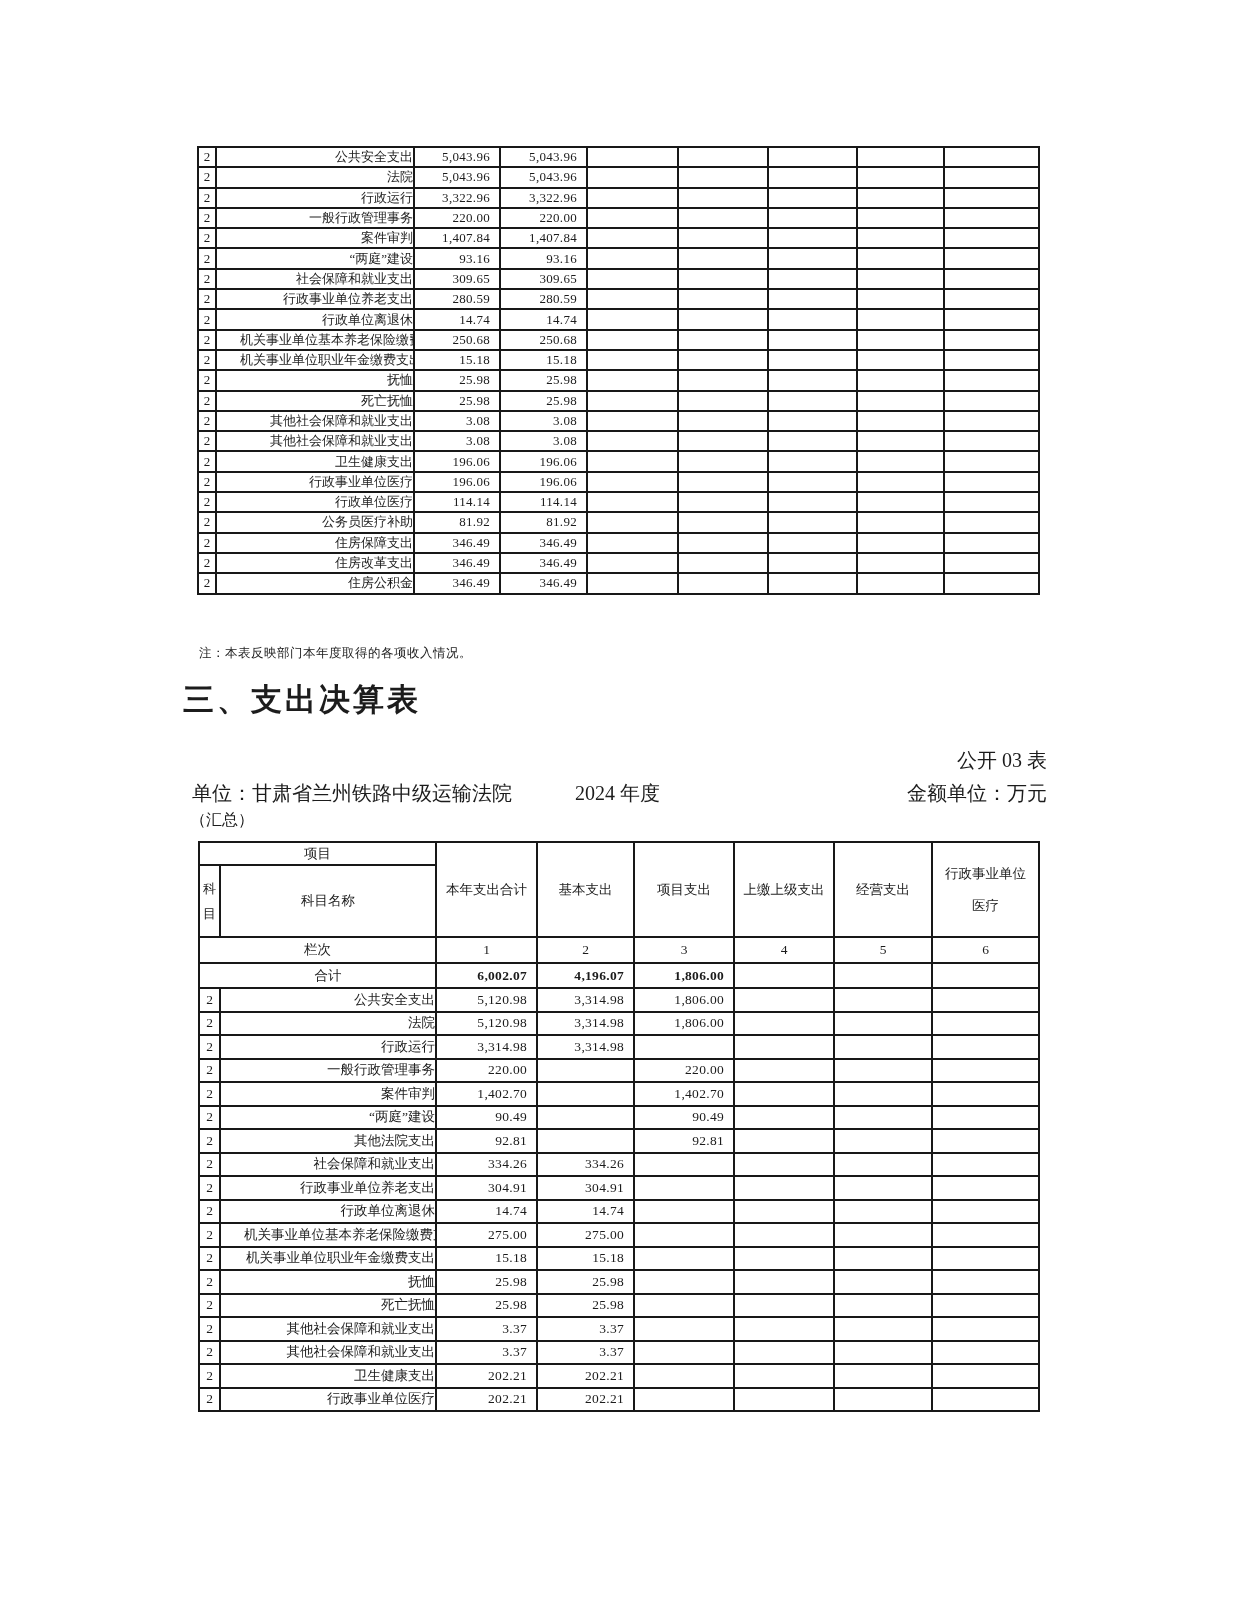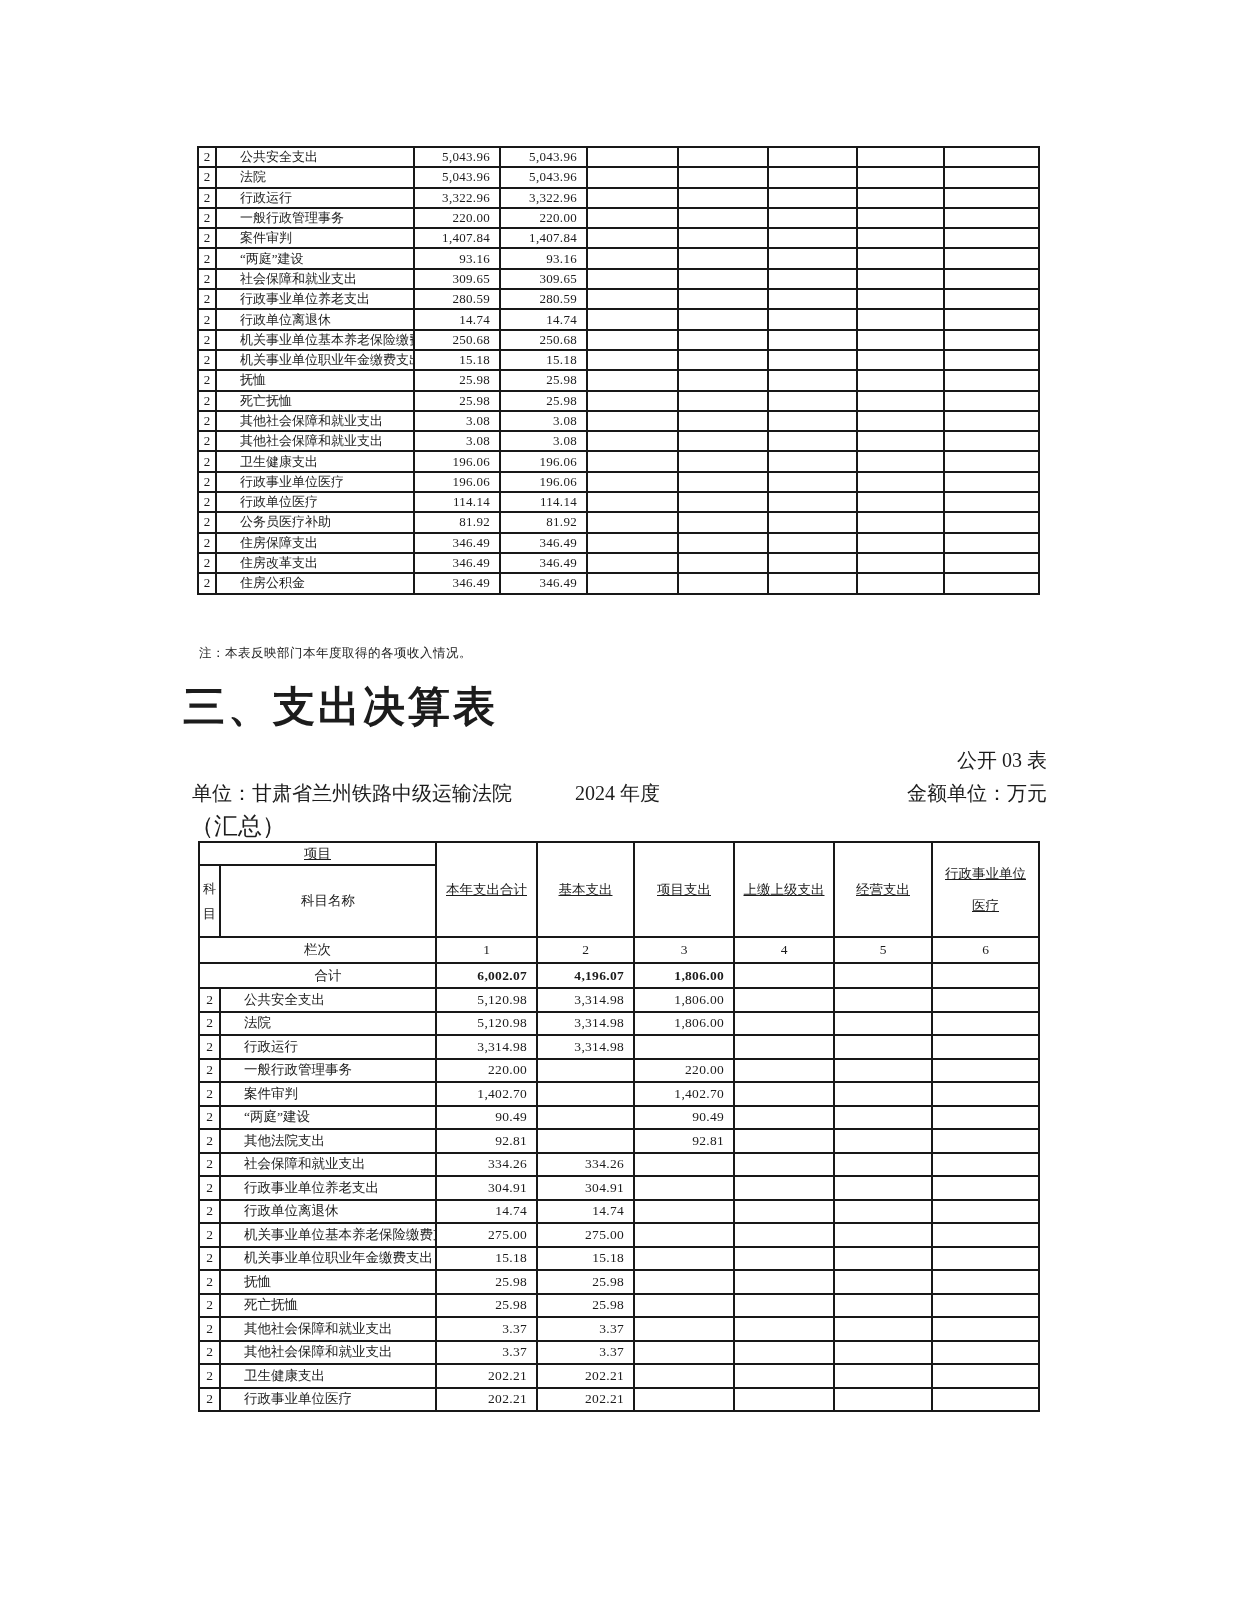--- a/index.html
+++ b/index.html
@@ -7,45 +7,45 @@
         font-family:"Liberation Serif","DejaVu Serif",serif;color:#1c1c1c;}
   table{border-collapse:collapse;table-layout:fixed;}
   td{border:2px solid #181818;overflow:hidden;white-space:nowrap;vertical-align:middle;padding:0;}
 
   
   #income-table{position:absolute;left:197px;top:146px;width:841px;border:2px solid #101010;}
   #income-table td{height:18.3px;font-size:13px;}
   
   #expense-table{position:absolute;left:198px;top:841px;width:840px;border:2px solid #101010;}
   #expense-table td{font-size:13.5px;}
-  #expense-table tr.h1 td{height:21px;text-decoration:underline;}
+  #expense-table tr.h1 td{height:21px;}
   #expense-table tr.h2 td{height:70px;}
   #expense-table tr.h3 td{height:24px;}
   #expense-table tr.total td{height:23px;padding-left:21px;}
   #expense-table tr.datarow td{height:21.5px;}
 
   td.code{text-align:center;font-size:12px;}
-  td.name{text-align:left;padding-left:23px;}
+  td.name{text-align:right;padding-left:23px;}
   td.num{text-align:right;padding-right:9px;letter-spacing:0.3px;}
   td.center{text-align:center;}
   td.hcell{text-align:center;font-size:13.5px;}
   td.wrapcell{white-space:normal;line-height:2.3;padding:0 8px;text-align:center;}
   tr.total td.num{font-weight:bold;text-align:right;}
   .vchars{display:flex;flex-direction:column;align-items:center;justify-content:space-evenly;
           height:64px;font-size:13px;line-height:1;}
 
   .note{position:absolute;left:199px;top:645px;font-size:12.5px;letter-spacing:0.5px;}
-  .section-title{position:absolute;left:183px;top:679px;font-size:42px;font-weight:bold;
+  .section-title{position:absolute;left:183px;top:679px;font-size:31px;font-weight:bold;
                  font-family:"Liberation Sans","DejaVu Sans",sans-serif;letter-spacing:3px;}
   .table-code{position:absolute;right:189px;top:747px;font-size:20px;}
   .info-line{position:absolute;left:192px;right:189px;top:780px;height:24px;font-size:20px;}
   .info-unit{position:absolute;left:0;top:0;}
   .info-year{position:absolute;left:383px;top:0;}
   .info-amount{position:absolute;right:0;top:0;}
-  .scope{position:absolute;left:190px;top:810px;font-size:24px;}
+  .scope{position:absolute;left:190px;top:810px;font-size:16px;}
 </style>
 </head>
 <body>
 
 <div class="page">
 
   <table id="income-table">
     <colgroup>
       <col style="width:18px">
         <col style="width:198px">

